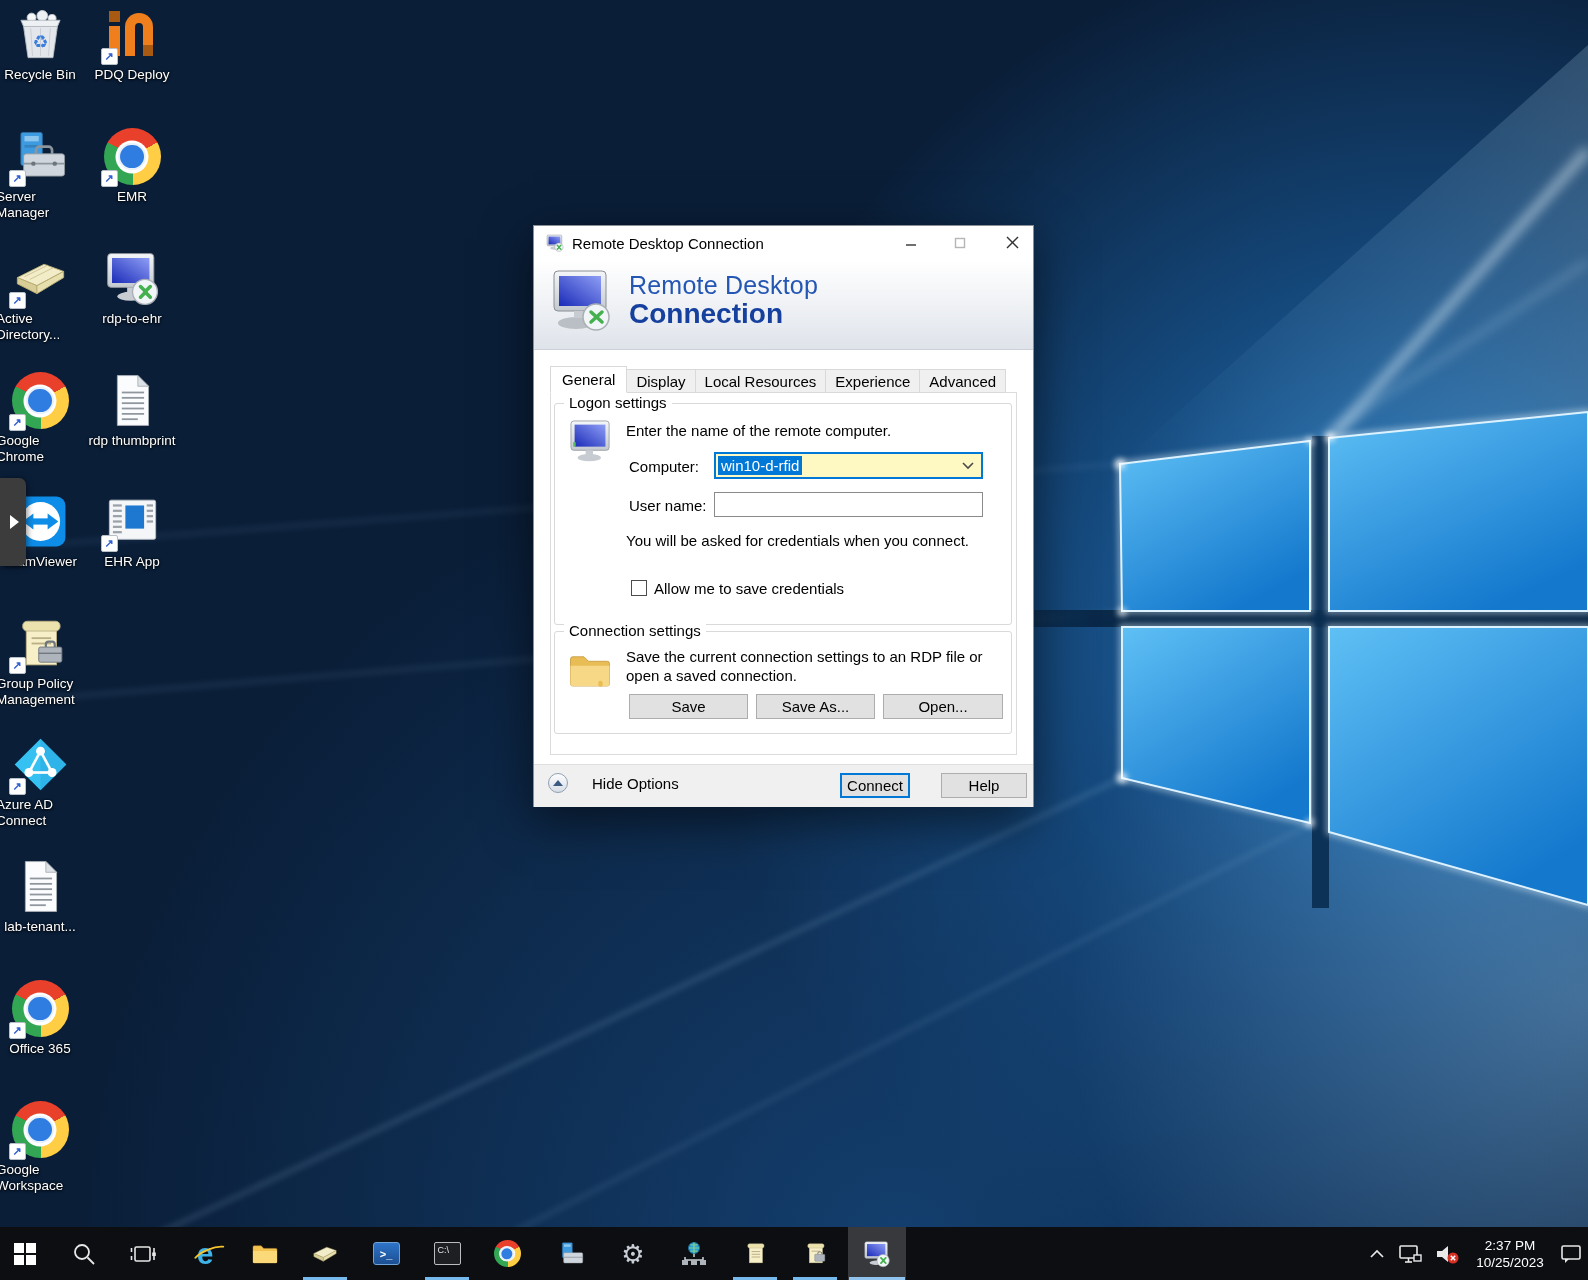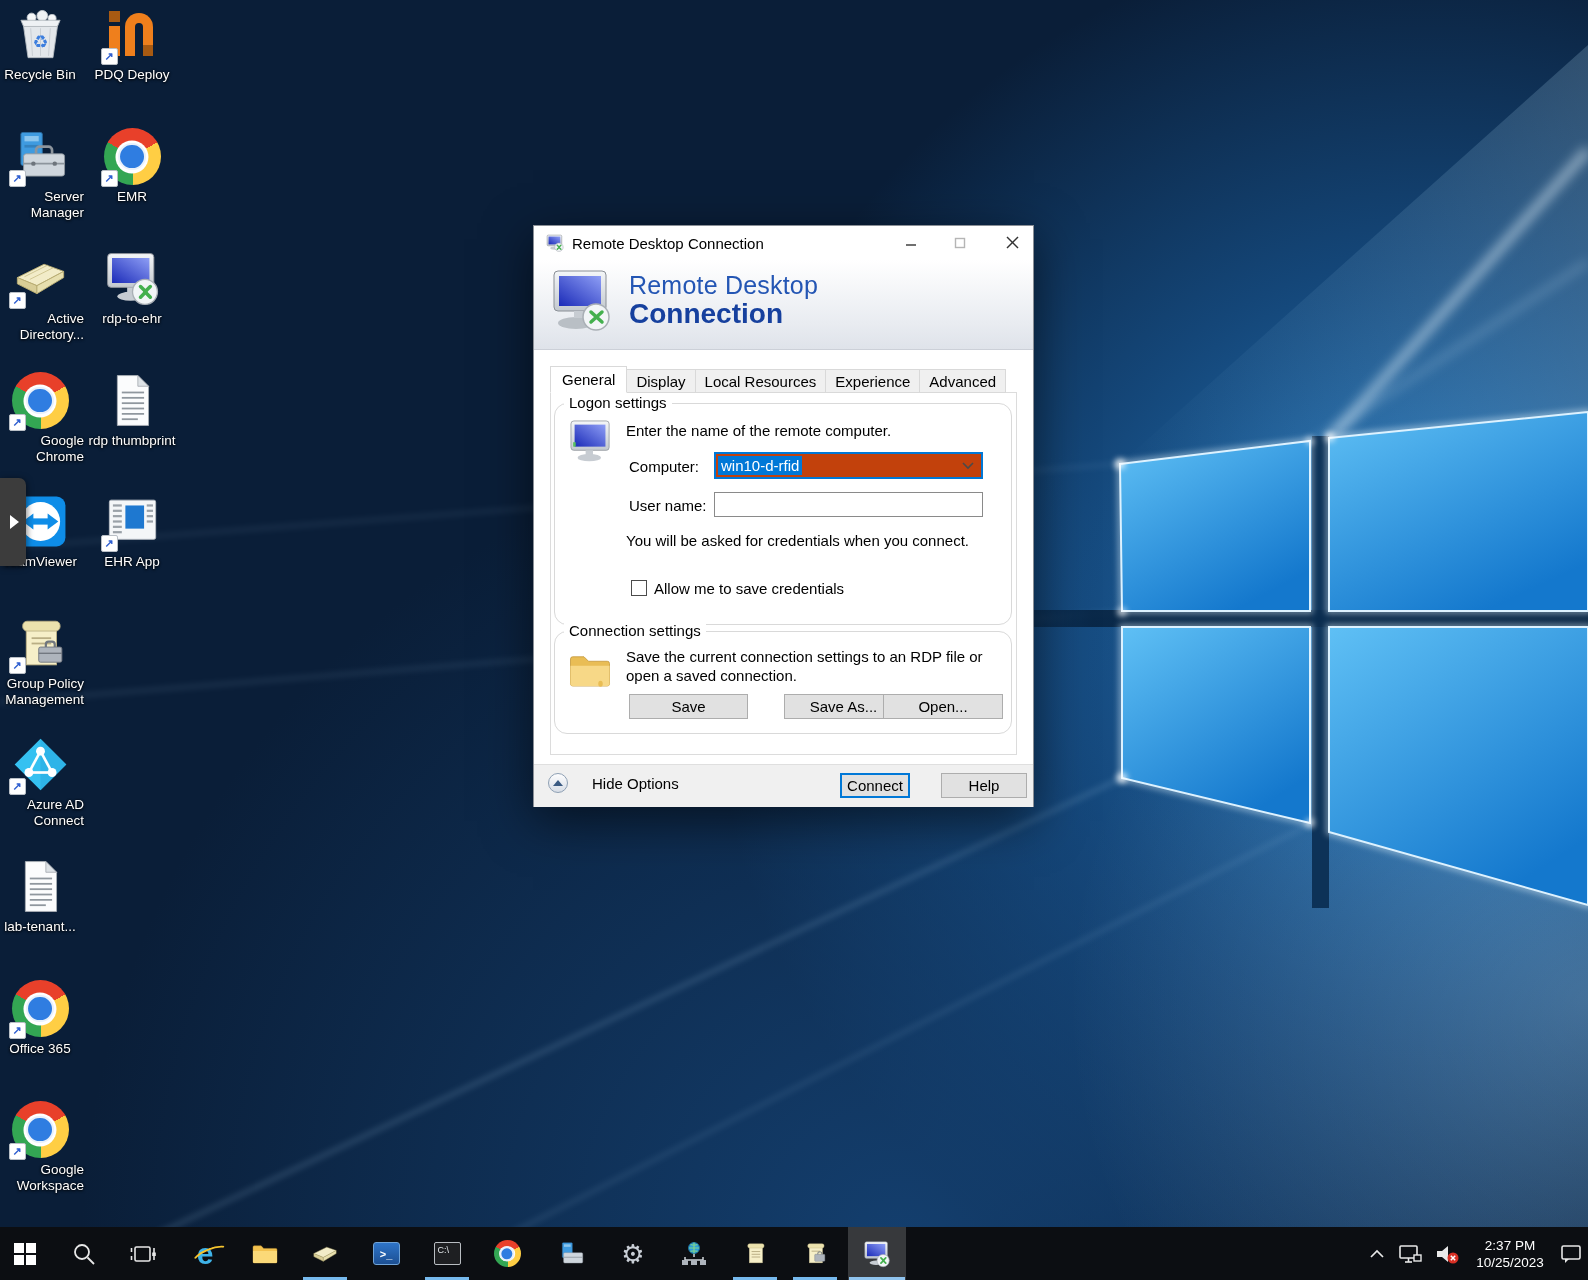--- a/index.html
+++ b/index.html
@@ -7,21 +7,21 @@
     font-family:"Liberation Sans", sans-serif; }
   #stage { position:relative; width:1588px; height:1280px; overflow:hidden; }
 
   
   #wallpaper { position:absolute; inset:0; }
 
   
   .dcell { position:absolute; width:88px; display:flex; flex-direction:column; align-items:center; cursor:default; }
   .dicon { position:relative; width:57px; height:57px; }
   .dicon svg { width:100%; height:100%; display:block; }
-  .dlabel { margin-top:4px; font-size:13.5px; line-height:16px; color:#fff; text-align:right;
+  .dlabel { margin-top:4px; font-size:13.5px; line-height:16px; color:#fff; text-align:left;
     text-shadow:0 1px 3px rgba(0,0,0,.95), 0 0 2px rgba(0,0,0,.8); max-width:88px; }
   .sc { position:absolute; left:-3px; bottom:-2px; width:17px; height:17px; background:#fff;
     border:1px solid #b9bfc6; border-radius:2px; display:flex; align-items:center; justify-content:center;
     font-size:11px; font-weight:bold; color:#2f5fd0; line-height:1; }
   
   .chrome { width:57px; height:57px; border-radius:50%; position:relative;
     background:conic-gradient(from 300deg, #e8402a 0 120deg, #ffce44 120deg 240deg, #33a653 240deg 360deg); }
   .chrome::before { content:""; position:absolute; left:50%; top:50%; width:58%; height:58%;
     transform:translate(-50%,-50%); background:#fff; border-radius:50%; }
   .chrome::after { content:""; position:absolute; left:50%; top:50%; width:42%; height:42%;
@@ -53,27 +53,27 @@
     background:linear-gradient(#ffffff, #e9ecf1 70%, #dfe3ea); border-bottom:1px solid #ccd0d8; }
   #banner .blogo { position:absolute; left:16px; top:7px; width:64px; height:64px; }
   #banner .bl1 { position:absolute; left:95px; top:11px; font-size:25px; color:#2456b4; letter-spacing:.2px; }
   #banner .bl2 { position:absolute; left:95px; top:38px; font-size:28px; font-weight:bold; color:#16409e; }
   #client { position:absolute; left:0; top:124px; width:100%; height:414px; background:#fff; }
   #tabstrip { position:absolute; left:16px; top:16px; display:flex; align-items:flex-end; height:27px; z-index:2; }
   .tab { height:24px; padding:0 9px; background:#f0f0f0; border:1px solid #d9d9d9; margin-right:-1px;
     display:flex; align-items:center; font-size:15px; }
   .tab.active { background:#fff; height:27px; border-bottom:1px solid #fff; position:relative; z-index:3; padding:0 11px; }
   #tabpage { position:absolute; left:16px; top:42px; width:467px; height:363px; background:#fff; border:1px solid #dcdcdc; }
-  .gbox { position:absolute; border:1px solid #d9d9d9; border-radius:13px; background:#fff; }
+  .gbox { position:absolute; border:1px solid #d9d9d9; border-radius:3px; background:#fff; }
   .gbox .legend { position:absolute; top:-10px; left:9px; background:#fff; padding:0 5px; font-size:15px; }
   .small-note { font-size:15px; color:#000; }
   .dlg-btn { position:absolute; height:25px; background:#e1e1e1; border:1px solid #adadad;
     display:flex; align-items:center; justify-content:center; font-size:15px; }
   .dlg-btn.default { border:2px solid #0078d7; }
-  #combo { position:absolute; left:159px; top:48px; width:269px; height:27px; background:#c2410c;
+  #combo { position:absolute; left:159px; top:48px; width:269px; height:27px; background:#fef9c3;
     border:2px solid #0078d7; display:flex; align-items:center; }
   #combo .sel { background:#0078d7; color:#fff; padding:1px 3px; margin-left:2px; font-size:15px; }
   #combo .chev { position:absolute; right:7px; top:8px; }
   #userbox { position:absolute; left:159px; top:88px; width:269px; height:25px; background:#fff;
     border:1px solid #8a8a8a; font-size:15px; padding:0 4px; outline:none; font-family:"Liberation Sans",sans-serif; }
   .cb { position:absolute; width:16px; height:16px; background:#fff; border:1px solid #4b4b4b; }
   #footer { position:absolute; left:0; top:538px; width:100%; height:43px; background:#f0f0f0; border-top:1px solid #dfdfdf; }
   #hideopt { position:absolute; left:14px; top:8px; display:flex; align-items:center; gap:24px; }
   #hideopt .circ { width:20px; height:20px; border-radius:50%; background:linear-gradient(#fdfdfe,#d7dde6);
     border:1px solid #8ea0b4; display:flex; align-items:center; justify-content:center; }
@@ -488,21 +488,21 @@
 
         <div class="gbox" style="left:3px; top:238px; width:458px; height:103px;">
           <div class="legend">Connection settings</div>
           <svg style="position:absolute; left:11px; top:15px; width:48px; height:48px;" viewBox="0 0 64 64">
             <path d="M6,16 a3,3 0 0 1 3,-3 h15 l6,6 h25 a3,3 0 0 1 3,3 v27 a3,3 0 0 1 -3,3 h-46 a3,3 0 0 1 -3,-3 z" fill="#e9bd55" stroke="#c09334"></path>
             <path d="M6,25 h52 v24 a3,3 0 0 1 -3,3 h-46 a3,3 0 0 1 -3,-3 z" fill="#f7d887"></path>
             <ellipse cx="46" cy="49" rx="3" ry="4" fill="#e9bd55"></ellipse>
           </svg>
           <div style="position:absolute; left:71px; top:15px; width:372px; line-height:19px;" class="small-note">Save the current connection settings to an RDP file or open a saved connection.</div>
           <div class="dlg-btn" style="left:74px; top:62px; width:119px;">Save</div>
-          <div class="dlg-btn" style="left:201px; top:62px; width:119px;margin-left:28px;">Save As...</div>
+          <div class="dlg-btn" style="left:201px; top:62px; width:119px;">Save As...</div>
           <div class="dlg-btn" style="left:328px; top:62px; width:120px;">Open...</div>
         </div>
 
       </div>
     </div>
 
     <div id="footer">
       <div id="hideopt">
         <span class="circ">
             <span class="up"></span>

